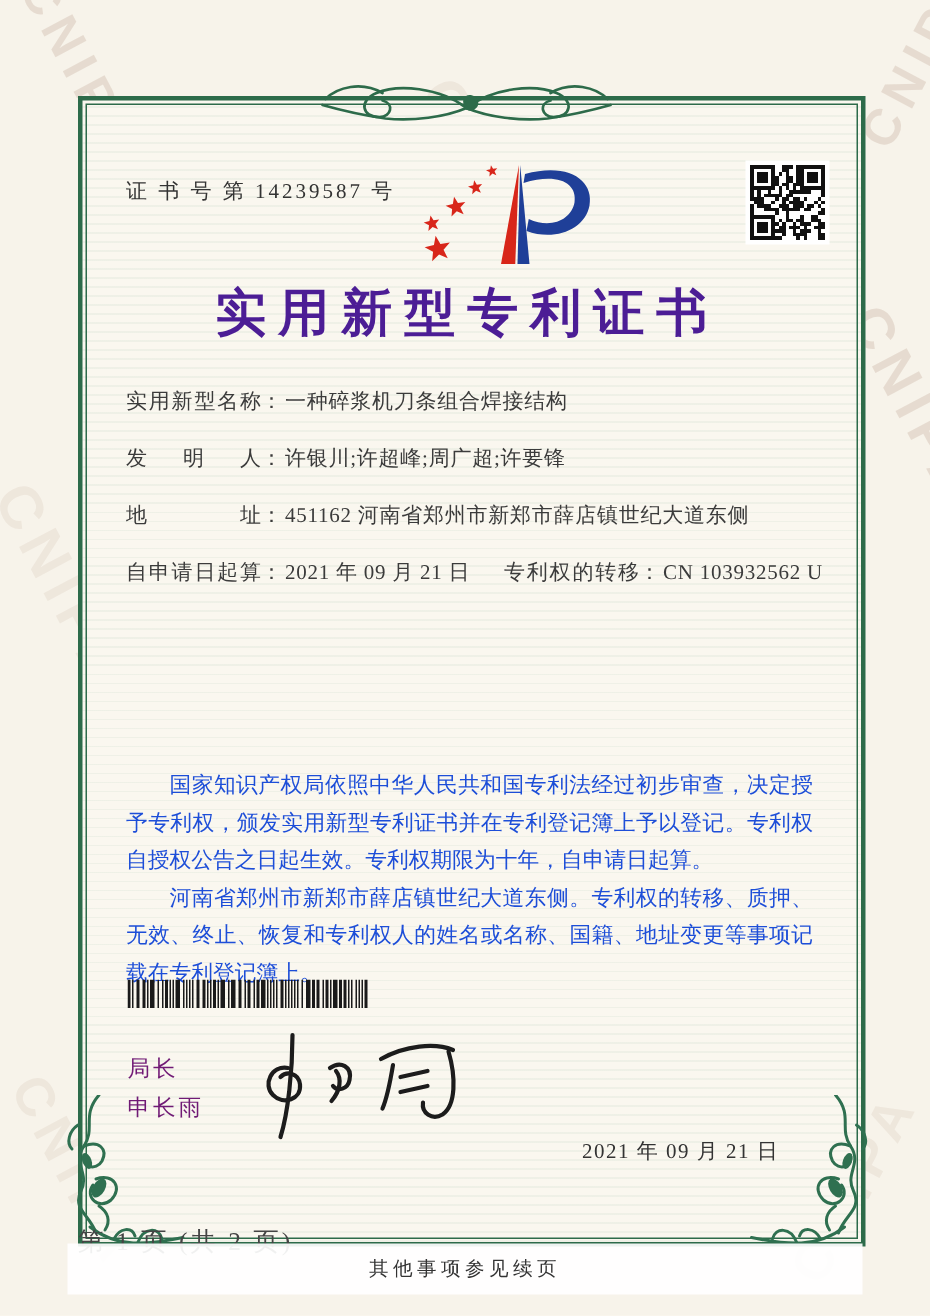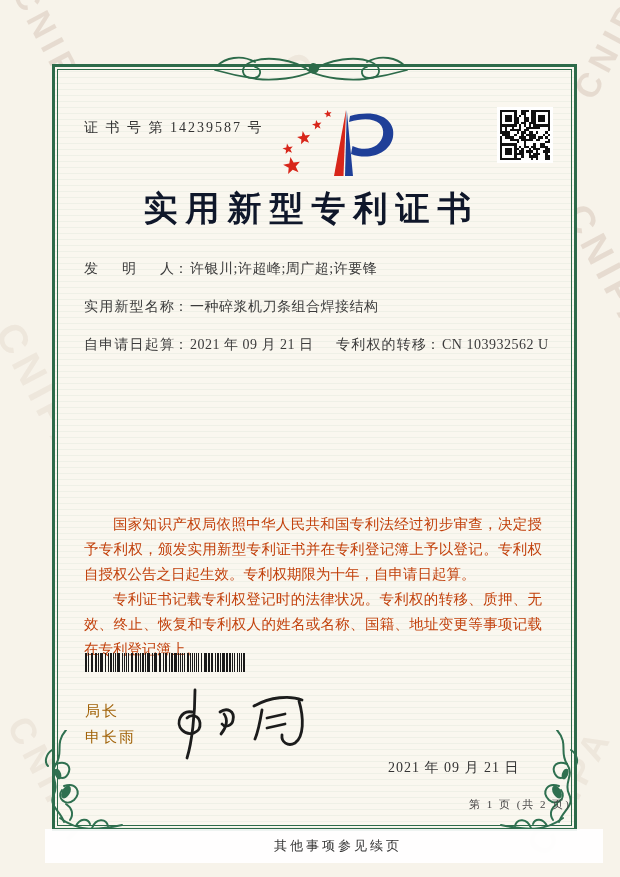--- a/index.html
+++ b/index.html
@@ -31,51 +31,51 @@
     border:1px solid #2d6b4a;pointer-events:none;
   }
   
   .certno{
     position:absolute;left:84px;top:103px;font-size:14px;letter-spacing:2px;color:#333;margin-top:16px;
   }
   .logo{position:absolute;left:278px;top:104px;}
   .qr{position:absolute;left:497px;top:107px;background:#fff;padding:3px;}
   .title{
     position:absolute;left:52px;top:186px;width:519px;text-align:center;
-    font-size:34px;font-weight:bold;letter-spacing:8px;color:#0f172a;
+    font-size:34px;font-weight:bold;letter-spacing:8px;color:#4c1d95;
   }
   
   .fields{position:absolute;left:84px;top:258px;width:460px;font-size:14px;color:#3b3b3b;}
   .frow{height:22px;line-height:22px;margin-bottom:16px;white-space:nowrap;}
   .flabel{
     display:inline-block;width:90px;text-align:justify;text-align-last:justify;
     vertical-align:top;
   }
   .fcolon{display:inline-block;width:16px;vertical-align:top;}
   .fvalue{letter-spacing:0.5px;}
   .fvalue-fixed{display:inline-block;width:136px;}
   .fgap{display:inline-block;width:10px;}
   
   .paras{position:absolute;left:84px;top:512px;width:458px;
-    font-size:14.5px;line-height:25px;text-align:justify;color:#c2410c;}
+    font-size:14.5px;line-height:25px;text-align:justify;color:#1d4ed8;}
   .paras p{margin:0;text-indent:2em;}
   
   .barcode{position:absolute;left:85px;top:653px;}
   .signer{
-    position:absolute;left:85px;top:700px;font-family:Liberation Mono, monospace;
-    font-size:15px;line-height:26px;color:#a16207;letter-spacing:2px;
+    position:absolute;left:85px;top:700px;font-family:Liberation Serif, serif;
+    font-size:15px;line-height:26px;color:#701a75;letter-spacing:2px;
   }
   .signature{position:absolute;left:158px;top:684px;}
   .issue-date{position:absolute;left:388px;top:759px;font-size:14px;letter-spacing:1px;color:#333;}
-  .pageno{position:absolute;left:52px;top:797px;width:519px;text-align:right;
-    font-size:11px;letter-spacing:2px;color:#444;}
+  .pageno{position:absolute;left:52px;top:816px;width:519px;text-align:left;
+    font-size:17px;letter-spacing:2px;color:#444;}
   .footnote-band{
     position:absolute;left:45px;top:829px;width:530px;height:34px;
     background:rgba(255,255,255,0.92);text-align:center;line-height:34px;
-    font-size:13px;letter-spacing:3px;color:#333;padding-left:28px;
+    font-size:13px;letter-spacing:3px;color:#333;
   }
   .flourish{position:absolute;}
   .ornament{position:absolute;left:213px;top:50px;}
 </style>
 </head>
 <body>
 
 <span class="wm wm-a" style="left:-14px;top:26px;font-size:34px;">CNIPA</span>
 <span class="wm wm-b" style="left:548px;top:18px;font-size:34px;">CNIPA</span>
 <span class="wm wm-a wm-faint" style="left:250px;top:100px;font-size:40px;">CNIPA</span>
@@ -393,33 +393,36 @@
     <rect x="13" y="20" width="1" height="1" fill="#111"></rect>
     <rect x="15" y="20" width="1" height="1" fill="#111"></rect>
     <rect x="19" y="20" width="1" height="1" fill="#111"></rect>
     <rect x="20" y="20" width="1" height="1" fill="#111"></rect>
   </svg>
 
 <div class="title">实用新型专利证书</div>
 
 <div class="fields">
   <div class="frow">
+    <span class="flabel">实用新型名称</span><span class="fcolon">：</span><span class="fvalue">一种碎浆机刀条组合焊接结构</span>
+  </div>
+  <div class="frow">
     <span class="flabel">发明人</span><span class="fcolon">：</span><span class="fvalue">许银川;许超峰;周广超;许要锋</span>
   </div>
   <div class="frow">
-    <span class="flabel">实用新型名称</span><span class="fcolon">：</span><span class="fvalue">一种碎浆机刀条组合焊接结构</span>
+    <span class="flabel">地址</span><span class="fcolon">：</span><span class="fvalue">451162 河南省郑州市新郑市薛店镇世纪大道东侧</span>
   </div>
   <div class="frow">
     <span class="flabel">自申请日起算</span><span class="fcolon">：</span><span class="fvalue fvalue-fixed">2021 年 09 月 21 日</span><span class="fgap"></span><span class="flabel">专利权的转移</span><span class="fcolon">：</span><span class="fvalue">CN 103932562 U</span>
   </div>
 </div>
 
 <div class="paras">
   <p>国家知识产权局依照中华人民共和国专利法经过初步审查，决定授予专利权，颁发实用新型专利证书并在专利登记簿上予以登记。专利权自授权公告之日起生效。专利权期限为十年，自申请日起算。</p>
-  <p>专利证书记载专利权登记时的法律状况。专利权的转移、质押、无效、终止、恢复和专利权人的姓名或名称、国籍、地址变更等事项记载在专利登记簿上。</p>
+  <p>河南省郑州市新郑市薛店镇世纪大道东侧。专利权的转移、质押、无效、终止、恢复和专利权人的姓名或名称、国籍、地址变更等事项记载在专利登记簿上。</p>
 </div>
 
 <svg class="barcode" id="barcode-svg" width="163" height="19">
     <rect x="0" y="0" width="2" height="19" fill="#1a1a1a"></rect>
     <rect x="3" y="0" width="1" height="19" fill="#1a1a1a"></rect>
     <rect x="6" y="0" width="2" height="19" fill="#1a1a1a"></rect>
     <rect x="10" y="0" width="2" height="19" fill="#1a1a1a"></rect>
     <rect x="13" y="0" width="1" height="19" fill="#1a1a1a"></rect>
     <rect x="15" y="0" width="3" height="19" fill="#1a1a1a"></rect>
     <rect x="20" y="0" width="1" height="19" fill="#1a1a1a"></rect>

